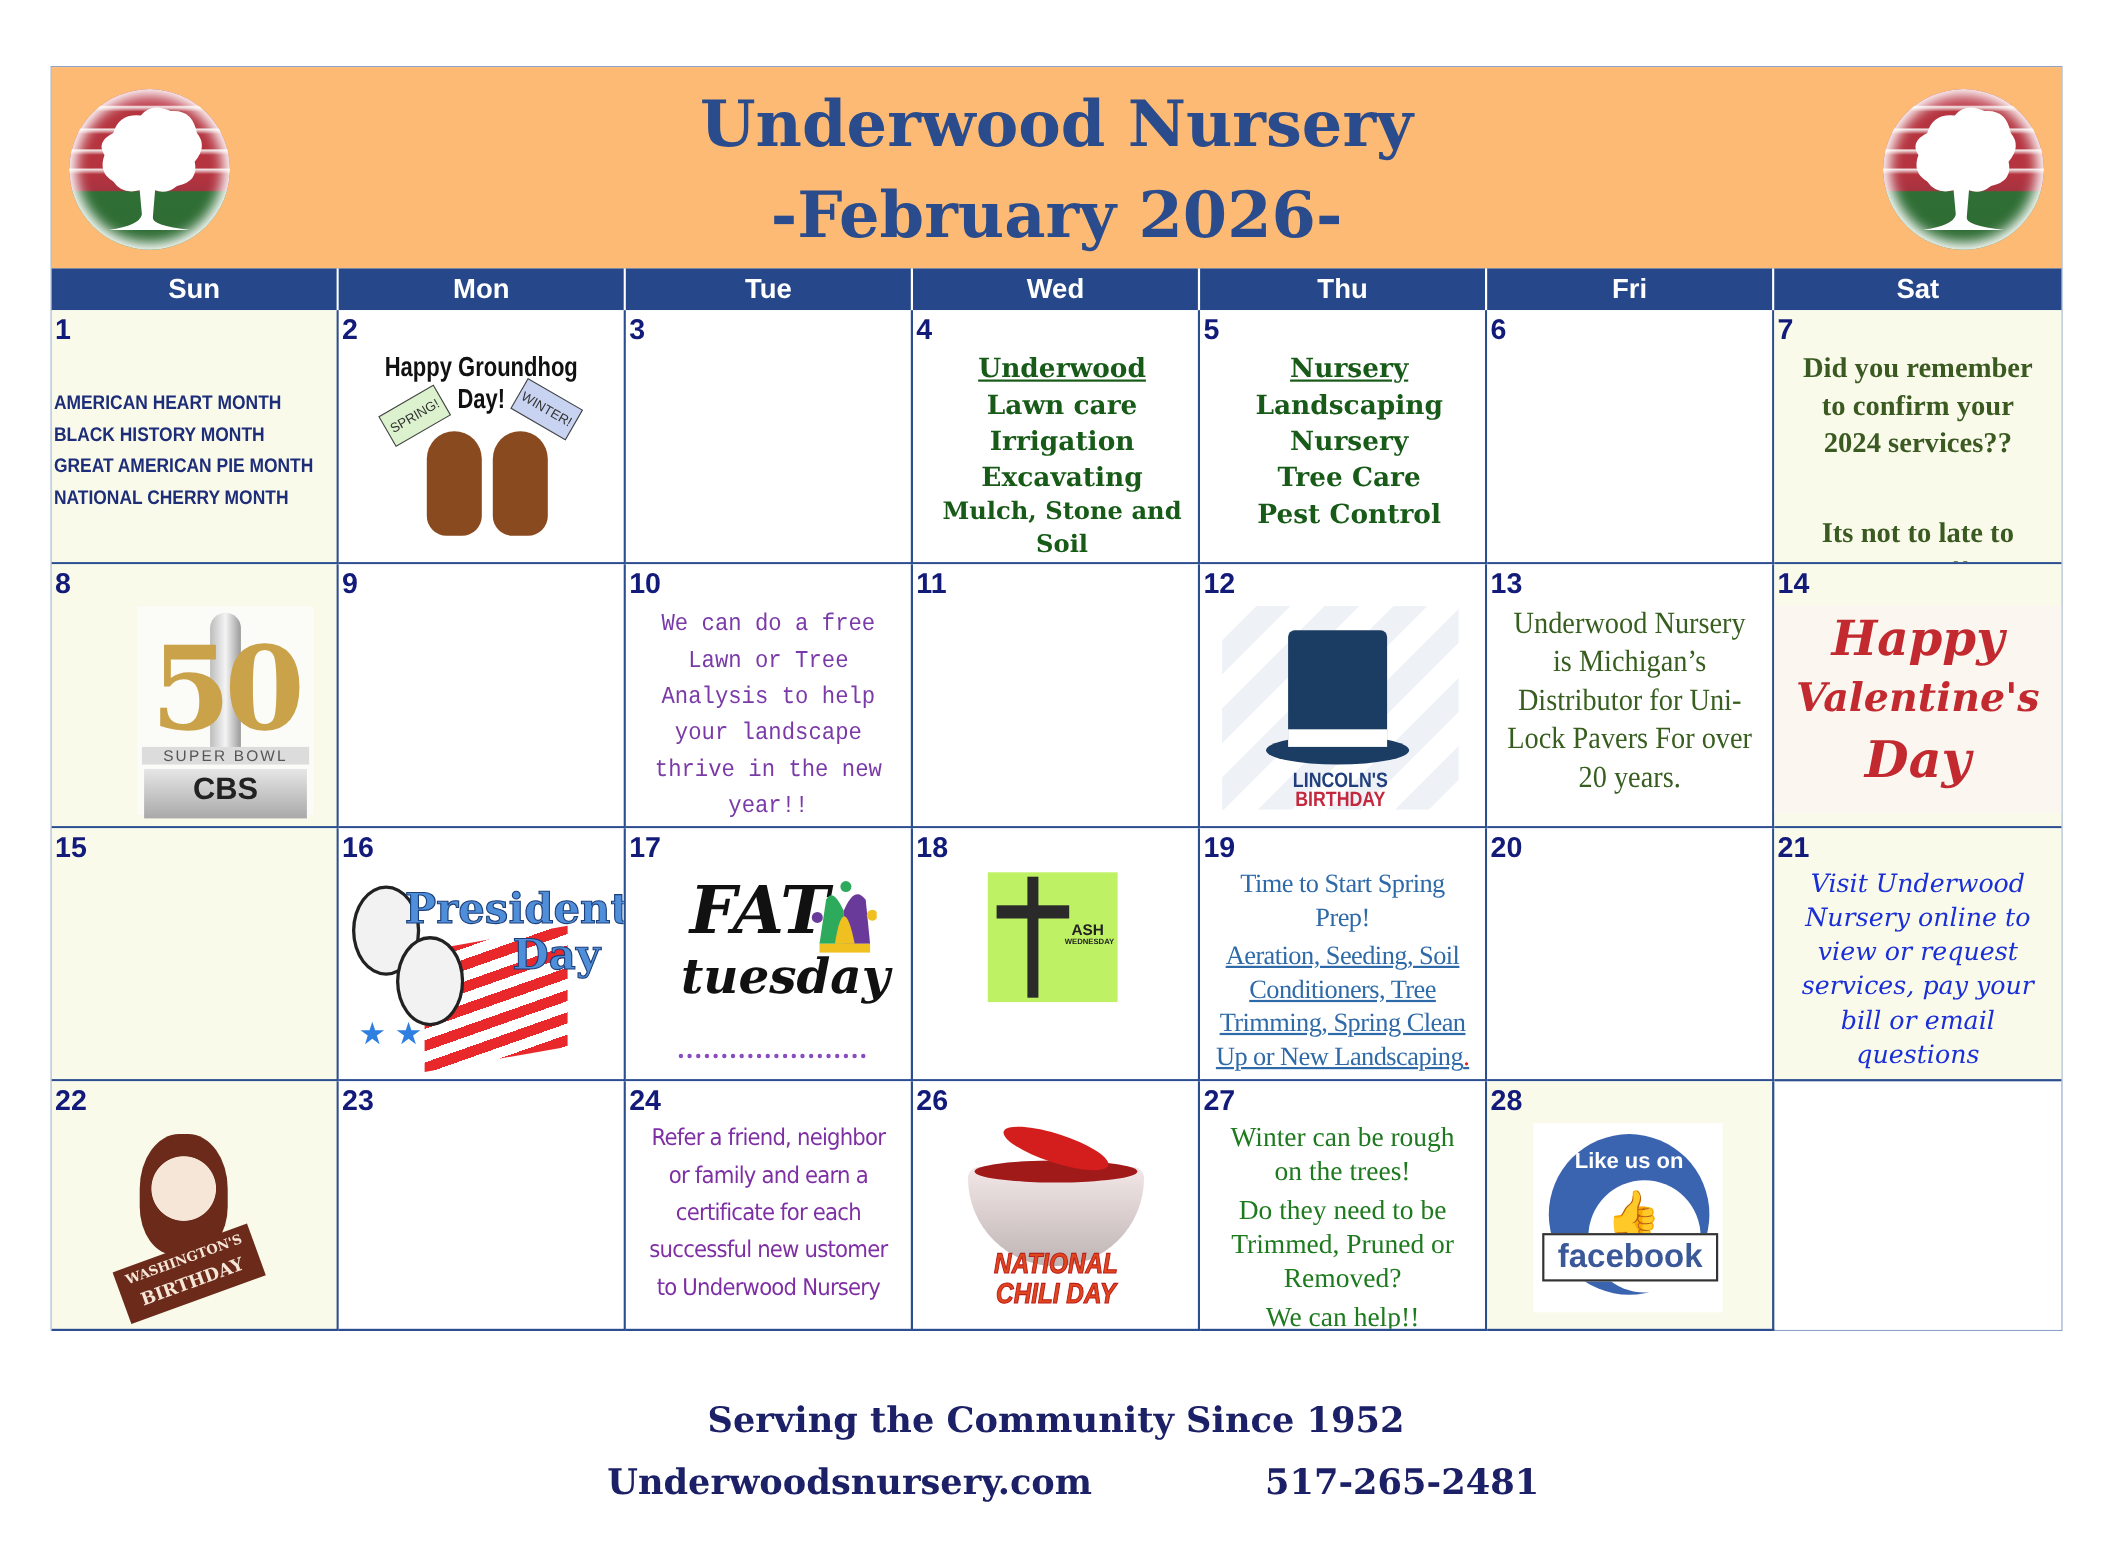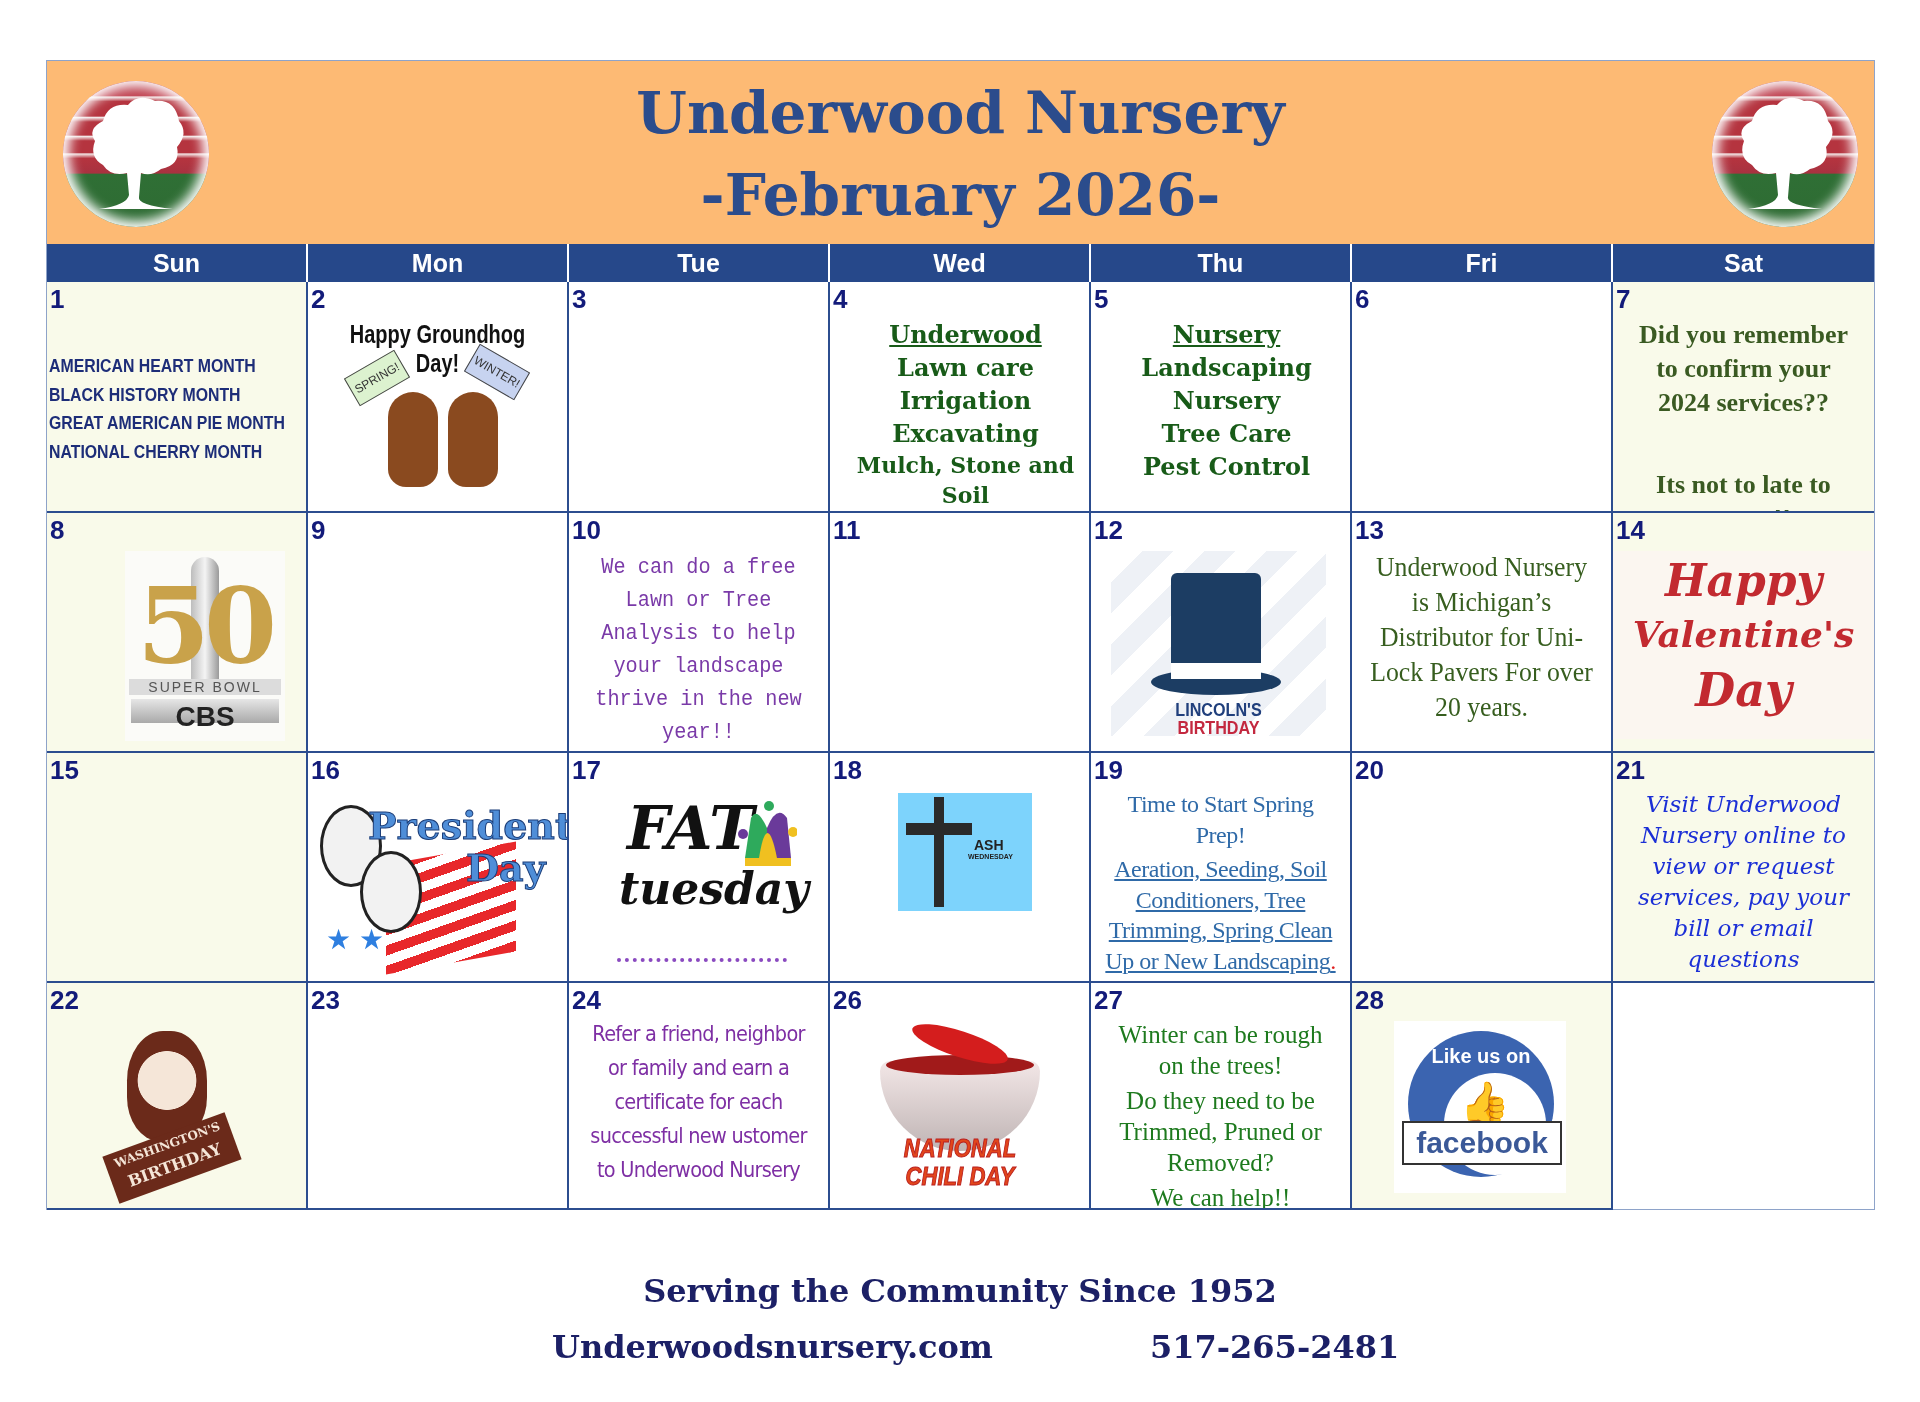--- a/index.html
+++ b/index.html
@@ -46,42 +46,42 @@
   .fri27 { top:36px; font-family:"Liberation Serif", serif; color:#1e7a1e; font-size:25px; line-height:31px; }
   .gap { height:8px; }
 
   
   .art { position:absolute; }
   .groundhog-title { position:absolute; left:0; right:0; top:38px; text-align:center; font-family:"Liberation Sans", sans-serif; font-weight:bold; font-size:25px; color:#111; transform:scaleX(0.8); }
   .superbowl { left:30px; top:38px; width:160px; height:190px; background:#fbfbf8;margin-left:48px; }
   .sb-fifty { position:absolute; left:12px; top:20px; font-family:"DejaVu Serif", serif; font-weight:bold; font-size:105px; line-height:110px; color:#c9a24a; letter-spacing:-6px; }
   .sb-trophy { position:absolute; left:66px; top:6px; width:28px; height:130px; background:linear-gradient(to right,#bdbdbd,#f4f4f4,#9a9a9a); border-radius:14px 14px 4px 4px; }
   .sb-label { position:absolute; left:4px; right:4px; top:128px; font-size:14px; letter-spacing:2px; color:#555; text-align:center; background:#dcdcdc; }
-  .sb-cbs { position:absolute; left:6px; right:6px; top:148px; height:24px; background:linear-gradient(#e6e6e6,#a9a9a9); font-weight:bold; font-size:28px; color:#222; text-align:center; line-height:36px; }
+  .sb-cbs { position:absolute; left:6px; right:6px; top:148px; height:45px; background:linear-gradient(#e6e6e6,#a9a9a9); font-weight:bold; font-size:28px; color:#222; text-align:center; line-height:36px; }
 
   .lincoln { left:20px; top:38px; width:215px; height:185px; background:repeating-linear-gradient(135deg,#ffffff 0 22px,#eef1f6 22px 44px); }
   .hat-top { position:absolute; left:60px; top:22px; width:90px; height:100px; background:#1c3d63; border-radius:6px 6px 0 0; }
   .hat-band { position:absolute; left:60px; top:112px; width:90px; height:16px; background:#ffffff; }
   .hat-brim { position:absolute; left:40px; top:118px; width:130px; height:26px; background:#1c3d63; border-radius:50%; }
   .lin-1 { position:absolute; left:0; right:0; top:148px; text-align:center; font-weight:bold; color:#203f7c; font-size:19px; transform:scaleX(0.85); }
   .lin-2 { position:absolute; left:0; right:0; top:166px; text-align:center; font-weight:bold; color:#c3283f; font-size:19px; transform:scaleX(0.85); }
 
   .valentine { left:0; top:38px; width:100%; height:188px; background:#fbf6f0; }
   .val-text { position:absolute; left:0; right:0; text-align:center; font-family:"DejaVu Serif", serif; font-style:italic; font-weight:bold; color:#c22a30; }
 
   .presidents { left:8px; top:40px; width:240px; height:180px; }
   .flag { position:absolute; left:70px; top:60px; width:130px; height:110px; background:repeating-linear-gradient(170deg,#e8282b 0 10px,#ffffff 10px 20px); transform:skewY(-10deg); }
   .pres-oval { position:absolute; width:56px; height:76px; border-radius:50%; border:3px solid #222; background:#f2f2f2; }
   .pres-t { position:absolute; font-family:"DejaVu Serif", serif; font-size:38px; color:#4f8ed8; font-weight:bold; -webkit-text-stroke:1px #1c3e79; }
 
   .fat { left:18px; top:40px; width:230px; height:185px; }
   .fat-t { position:absolute; font-family:"DejaVu Serif", serif; font-style:italic; color:#111; font-weight:bold; }
   .jester { position:absolute; left:150px; top:5px; width:60px; height:70px; }
 
-  .ash { left:68px; top:40px; width:134px; height:118px; background:#7dd3fc; }
+  .ash { left:68px; top:40px; width:118px; height:118px; background:#bef264; }
   .cross-v { position:absolute; left:36px; top:4px; width:10px; height:110px; background:#2a2a2a; }
   .cross-h { position:absolute; left:8px; top:30px; width:66px; height:12px; background:#2a2a2a; }
   .ash-t { position:absolute; left:76px; top:44px; font-size:14px; font-weight:bold; color:#222; }
   .ash-t2 { position:absolute; left:70px; top:60px; font-size:7px; font-weight:bold; color:#222; }
 
   .washington { left:50px; top:40px; width:150px; height:180px; }
   .wash-head { position:absolute; left:30px; top:8px; width:80px; height:110px; border-radius:45% 45% 40% 40%; background:radial-gradient(circle at 50% 45%,#f5e6d8 0 40%,#6b2a1a 41% 100%); }
   .wash-banner { position:absolute; left:10px; top:110px; width:130px; height:50px; background:#6b2a1a; transform:rotate(-20deg); color:#f5e6d8; font-family:"DejaVu Serif", serif; font-weight:bold; font-size:16px; text-align:center; line-height:22px; }
 
   .chili { left:40px; top:38px; width:180px; height:175px; }

